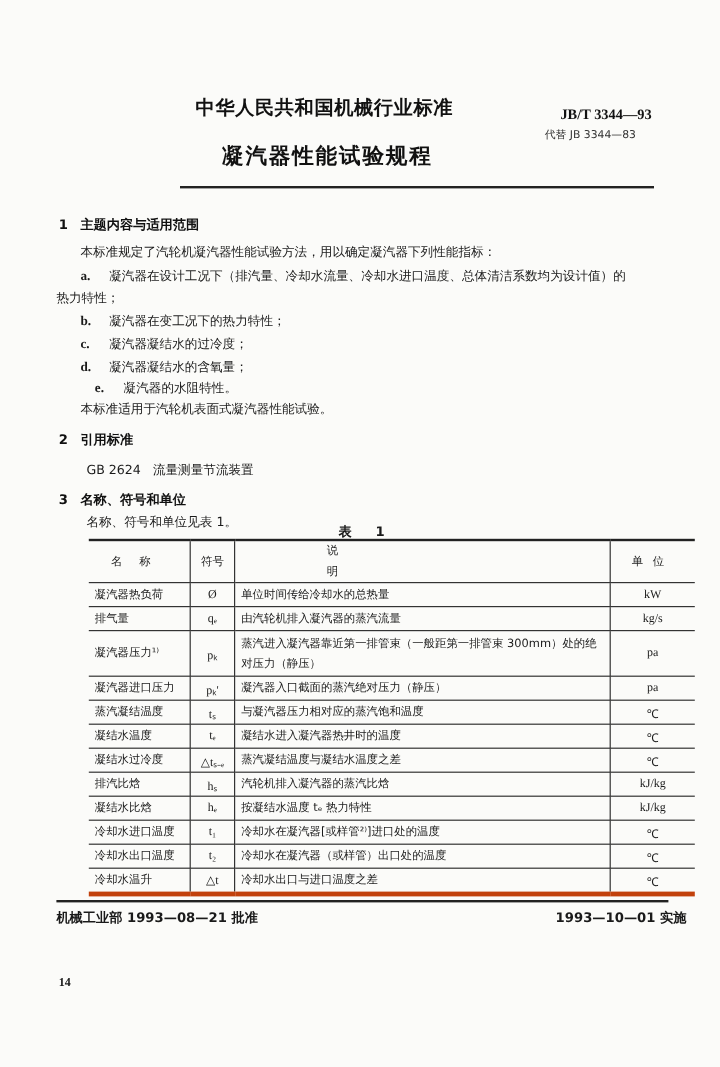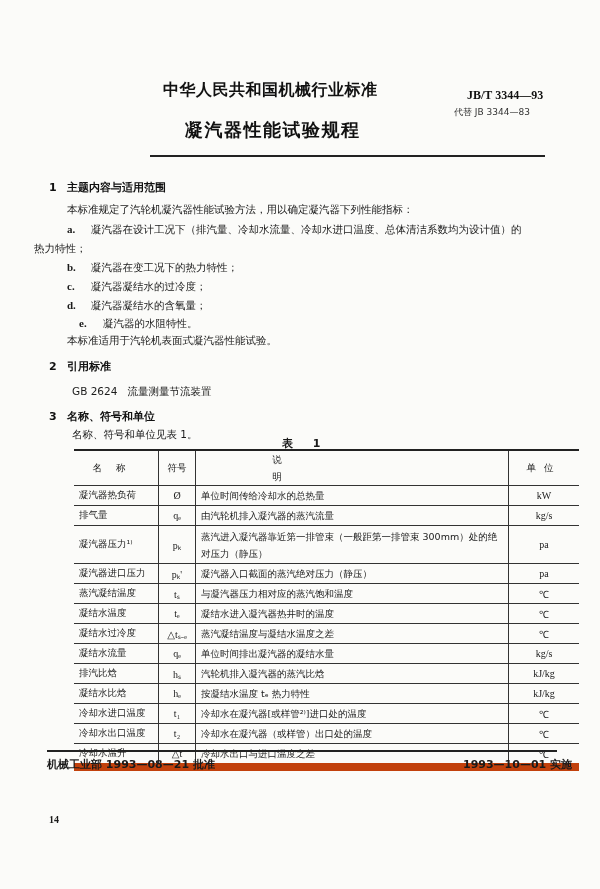--- a/index.html
+++ b/index.html
@@ -101,21 +101,21 @@
     }
     table.spec .c-name { width: 74px; text-align: left; border-right: 1px solid #333; }
     table.spec th.c-name { text-align: center; letter-spacing: 14px; }
     table.spec .c-sym { width: 26px; text-align: center; border-right: 1px solid #333; font-family: "Liberation Serif", serif; font-size: 10px; }
     table.spec th.c-sym { font-family: "DejaVu Sans", sans-serif; font-size: 9.5px; }
     table.spec .c-desc { text-align: left; border-right: 1px solid #333; line-height: 17px; }
     table.spec th.c-desc { text-align: center; letter-spacing: 150px; }
     table.spec .c-unit { width: 60px; text-align: center; font-family: "Liberation Serif", serif; font-size: 10px; }
     table.spec th.c-unit { font-family: "DejaVu Sans", sans-serif; font-size: 9.5px; letter-spacing: 8px; }
     table.spec tr.tall td { height: 37px; }
-    table.spec tr:last-child td { border-bottom: 8px solid #c2410c; }
+    table.spec tr:last-child td { border-bottom: 4px solid #c2410c; }
 
     .footer-rule {
       left: 47px; top: 750px;
       width: 510px; height: 2px;
       background: #222;
     }
     .approval {
       left: 47px; top: 757px;
       font-family: "DejaVu Sans", sans-serif;
       font-size: 11px; font-weight: bold;
@@ -141,21 +141,21 @@
 <div class="abs header-rule"></div>
 
 <div class="abs section-heading" style="left:49px; top:180px;">
   <span class="num">1</span><span>主题内容与适用范围</span>
 </div>
 <div class="abs body-text" style="left:67px; top:203px;">本标准规定了汽轮机凝汽器性能试验方法，用以确定凝汽器下列性能指标：</div>
 
 <div class="abs body-text" style="left:67px; top:223px;">
   <span class="list-marker">a.</span><span>凝汽器在设计工况下（排汽量、冷却水流量、冷却水进口温度、总体清洁系数均为设计值）的</span>
 </div>
-<div class="abs body-text" style="left:34px; top:242px;">热力特性；</div>
+<div class="abs body-text" style="left:47px; top:242px;">热力特性；</div>
 
 <div class="abs body-text" style="left:67px; top:261px;">
   <span class="list-marker">b.</span><span>凝汽器在变工况下的热力特性；</span>
 </div>
 <div class="abs body-text" style="left:67px; top:280px;">
   <span class="list-marker">c.</span><span>凝汽器凝结水的过冷度；</span>
 </div>
 <div class="abs body-text" style="left:67px; top:299px;">
   <span class="list-marker">d.</span><span>凝汽器凝结水的含氧量；</span>
 </div>
@@ -222,26 +222,20 @@
       <td class="c-desc">凝结水进入凝汽器热井时的温度</td>
       <td class="c-unit">℃</td>
     </tr>
     <tr>
       <td class="c-name">凝结水过冷度</td>
       <td class="c-sym">△tₛ₋ₑ</td>
       <td class="c-desc">蒸汽凝结温度与凝结水温度之差</td>
       <td class="c-unit">℃</td>
     </tr>
     <tr>
-      <td class="c-name">凝结水流量</td>
-      <td class="c-sym">qₑ</td>
-      <td class="c-desc">单位时间排出凝汽器的凝结水量</td>
-      <td class="c-unit">kg/s</td>
-    </tr>
-    <tr>
       <td class="c-name">排汽比焓</td>
       <td class="c-sym">hₛ</td>
       <td class="c-desc">汽轮机排入凝汽器的蒸汽比焓</td>
       <td class="c-unit">kJ/kg</td>
     </tr>
     <tr>
       <td class="c-name">凝结水比焓</td>
       <td class="c-sym">hₑ</td>
       <td class="c-desc">按凝结水温度 tₑ 热力特性</td>
       <td class="c-unit">kJ/kg</td>

